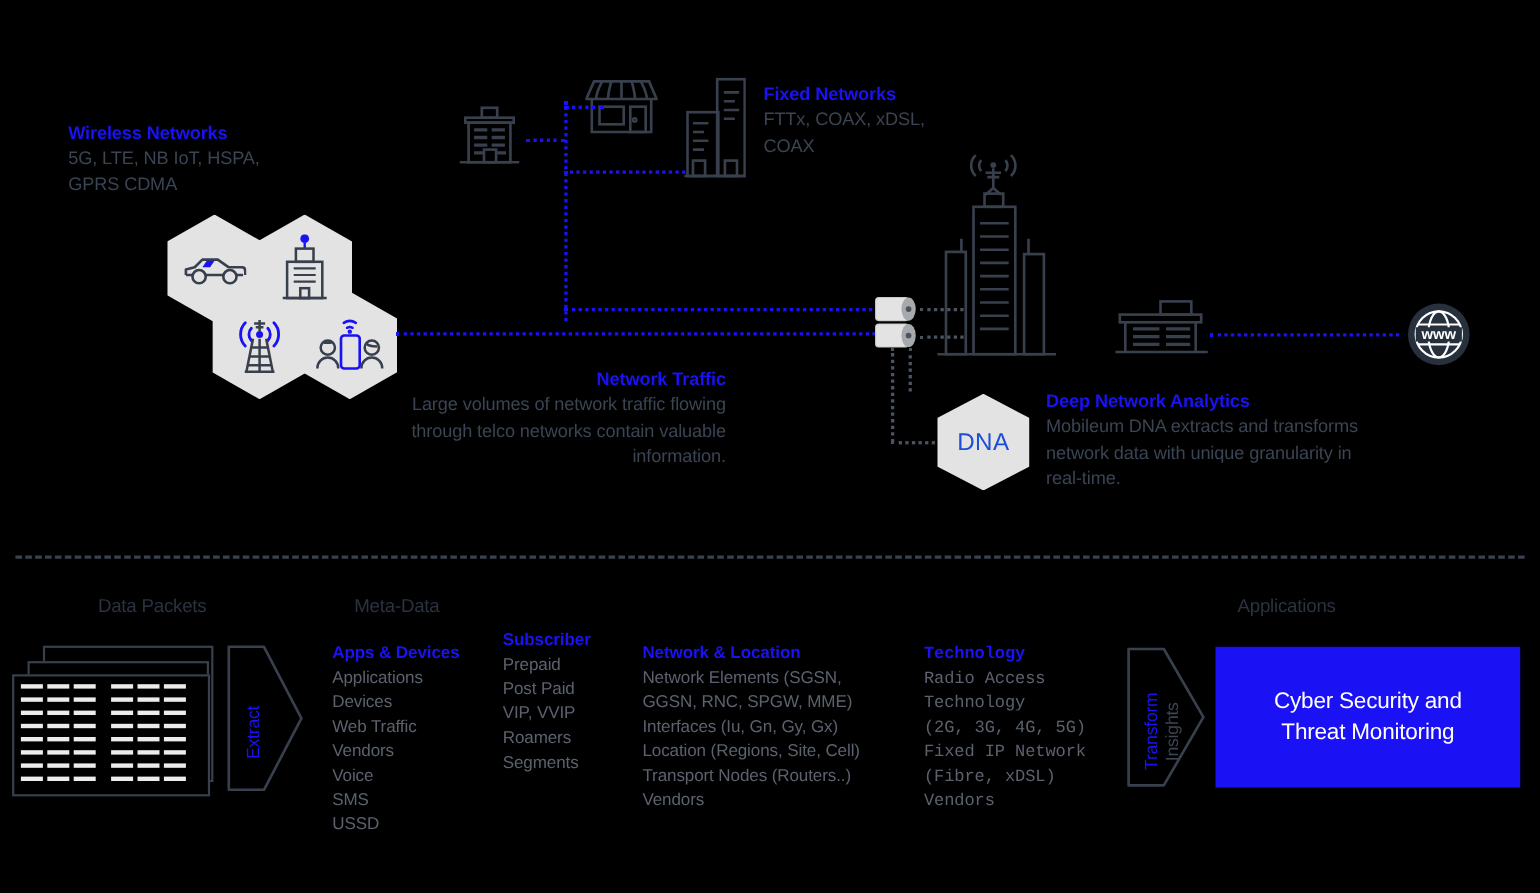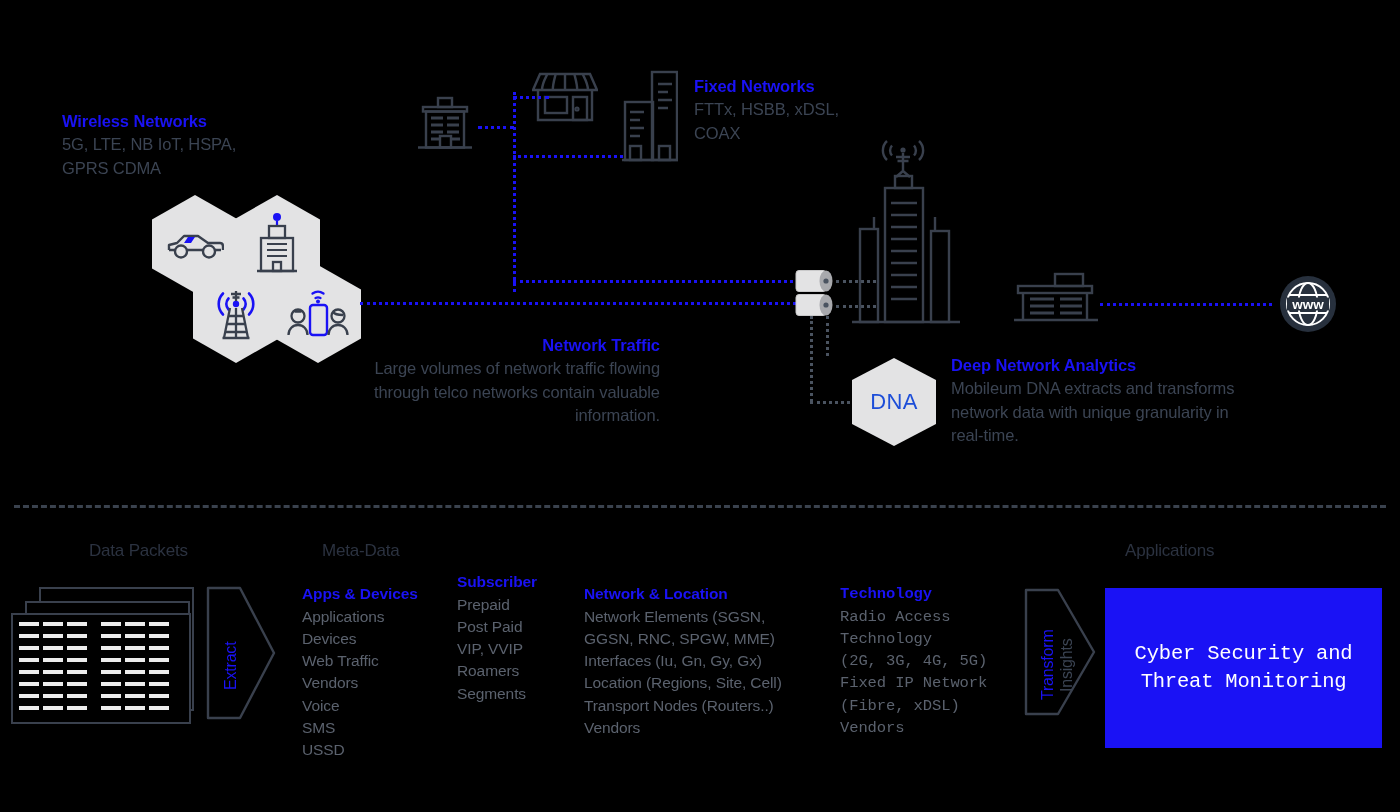--- a/index.html
+++ b/index.html
@@ -135,21 +135,21 @@
     <div class="ttl">Wireless Networks</div>
     <div class="body">
       <div>5G, LTE, NB IoT, HSPA,</div>
       <div>GPRS CDMA</div>
     </div>
   </div>
 
   <div class="blk" style="left:694px;top:75px;">
     <div class="ttl">Fixed Networks</div>
     <div class="body">
-      <div>FTTx, HSBB, xDSL,</div>
+      <div>FTTx, COAX, xDSL,</div>
       <div>COAX</div>
     </div>
   </div>
 
   <div class="blk" style="left:374px;top:334px;text-align:right;">
     <div class="ttl">Network Traffic</div>
     <div class="body">
       <div>Large volumes of network traffic flowing</div>
       <div>through telco networks contain valuable</div>
       <div>information.</div>
@@ -400,20 +400,20 @@
     <div class="citem">(Fibre, xDSL)</div>
     <div class="citem">Vendors</div>
   </div>
 
   <svg class="chev" style="left:1024px;top:588px;" width="72" height="128" viewBox="0 0 72 128">
     <path d="M2 2h32l36 62-36 62H2z" fill="none" stroke="#39404d" stroke-width="2.4" stroke-linejoin="round"></path>
   </svg>
   <div class="chev-label blue" style="left:1039px;top:700px;">Transform</div>
   <div class="chev-label gray" style="left:1058px;top:692px;">Insights</div>
 
-  <div class="appbox" style="left:1105px;top:588px;width:277px;height:160px;font-family:Liberation Mono, monospace;">
+  <div class="appbox" style="left:1105px;top:588px;width:277px;height:128px;">
     <span>
       <span>Cyber Security and</span><br>
       <span>Threat Monitoring</span>
     </span>
   </div>
 
 </div>
 
 </body></html>

